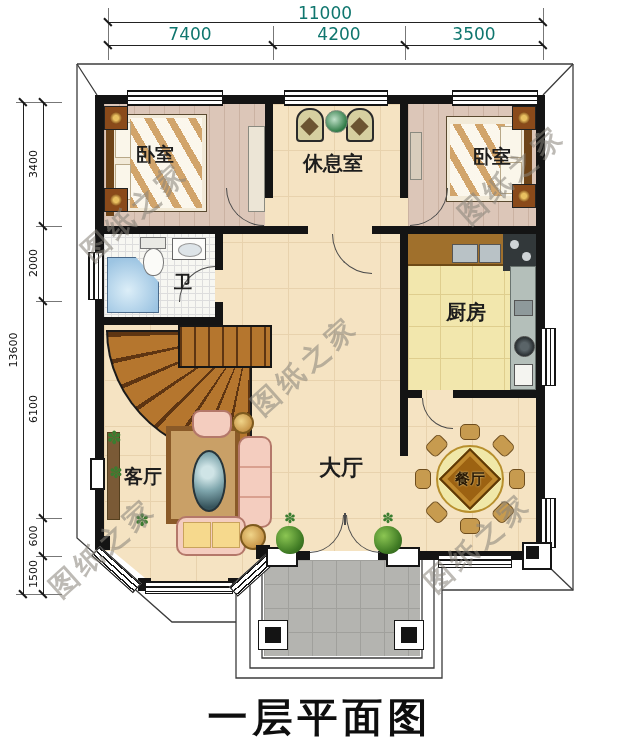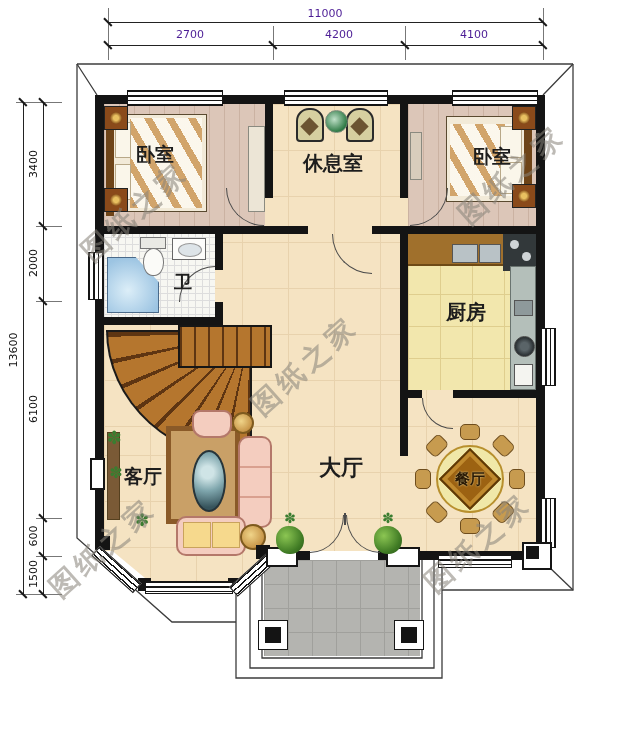--- a/index.html
+++ b/index.html
@@ -8,21 +8,21 @@
   .wall{position:absolute;background:#141414;}
   .lbl{position:absolute;transform:translate(-50%,-50%);font-weight:bold;color:#1d1d1d;white-space:nowrap;}
   .winh{position:absolute;background:#fff;background-image:repeating-linear-gradient(180deg,#151515 0 1.4px,transparent 1.4px 4.4px);border:1.5px solid #151515;box-sizing:border-box;}
   .winv{position:absolute;background:#fff;background-image:repeating-linear-gradient(90deg,#151515 0 1.4px,transparent 1.4px 4.4px);border:1.5px solid #151515;box-sizing:border-box;}
   .whitebox{position:absolute;background:#fff;border:2px solid #151515;box-sizing:border-box;}
   .arc{position:absolute;border:1.4px solid #4a4a4a;box-sizing:border-box;background:transparent;}
   .tick{position:absolute;width:11px;height:1.6px;background:#1a1a1a;transform:translate(-50%,-50%) rotate(45deg);}
   .extv{position:absolute;width:1px;background:#777;}
   .exth{position:absolute;height:1px;background:#777;}
   .dimline{position:absolute;background:#222;}
-  .dimlbl{position:absolute;font-size:11px;color:#4c1d95;transform:translate(-50%,-50%);white-space:nowrap;font-family:"DejaVu Sans",sans-serif;}
+  .dimlbl{position:absolute;font-size:17px;color:#0f766e;transform:translate(-50%,-50%);white-space:nowrap;font-family:"DejaVu Sans",sans-serif;}
   .dimlblv{position:absolute;font-size:11px;color:#111;transform:translate(-50%,-50%) rotate(-90deg);white-space:nowrap;font-family:"DejaVu Sans",sans-serif;}
   .floor-main{background-color:#f5e3c2;background-image:linear-gradient(#e8d2ad 1px,transparent 1px),linear-gradient(90deg,#e8d2ad 1px,transparent 1px);background-size:46px 46px;}
   .floor-bed{background-color:#dcc6b8;background-image:repeating-linear-gradient(90deg,#cbb2a2 0 1px,transparent 1px 15px);}
   .floor-bath{background-color:#f7f7f2;background-image:linear-gradient(#ddd 1px,transparent 1px),linear-gradient(90deg,#ddd 1px,transparent 1px);background-size:7px 7px;}
   .floor-kitchen{background-color:#f2e7ad;background-image:linear-gradient(#dfce8e 1px,transparent 1px),linear-gradient(90deg,#dfce8e 1px,transparent 1px);background-size:32px 32px;}
   .floor-porch{background-color:#b4b4b0;background-image:linear-gradient(#a0a09c 1px,transparent 1px),linear-gradient(90deg,#a0a09c 1px,transparent 1px);background-size:24px 24px;}
   .wm{position:absolute;transform:translate(-50%,-50%) rotate(-42deg);font-size:28px;font-weight:bold;letter-spacing:5px;color:#88837a;opacity:.55;white-space:nowrap;}
   .title{position:absolute;left:0;right:0;top:690px;text-align:center;font-size:40px;font-weight:bold;letter-spacing:5px;color:#0e0e0e;}
   .bush{position:absolute;border-radius:46% 54% 50% 50%;background:radial-gradient(circle at 35% 35%,#8cc653,#3f7a24 65%,#2a5517);}
   .sofa{position:absolute;background:#f4cdbf;border:2px solid #b4786a;box-sizing:border-box;}
@@ -213,23 +213,23 @@
   <div class="extv" style="left:543px;top:8px;height:52px;"></div>
   <div class="dimline" style="left:108px;top:22px;width:436px;height:1px;"></div>
   <div class="dimline" style="left:108px;top:45px;width:436px;height:1px;"></div>
   <div class="tick" style="left:108px;top:22px;"></div>
     <div class="tick" style="left:543px;top:22px;"></div>
   <div class="tick" style="left:108px;top:45px;"></div>
     <div class="tick" style="left:273px;top:45px;"></div>
   <div class="tick" style="left:405px;top:45px;"></div>
     <div class="tick" style="left:543px;top:45px;"></div>
   <div class="dimlbl" style="left:325px;top:13px;">11000</div>
-  <div class="dimlbl" style="left:190px;top:34px;">2700</div>
+  <div class="dimlbl" style="left:190px;top:34px;">7400</div>
   <div class="dimlbl" style="left:339px;top:34px;">4200</div>
-  <div class="dimlbl" style="left:474px;top:34px;">4100</div>
+  <div class="dimlbl" style="left:474px;top:34px;">3500</div>
 
   <div class="exth" style="left:16px;top:102px;width:46px;"></div>
   <div class="exth" style="left:36px;top:226px;width:26px;"></div>
   <div class="exth" style="left:36px;top:301px;width:26px;"></div>
   <div class="exth" style="left:36px;top:518px;width:26px;"></div>
   <div class="exth" style="left:36px;top:556px;width:26px;"></div>
   <div class="exth" style="left:16px;top:594px;width:46px;"></div>
   <div class="dimline" style="left:23px;top:102px;width:1px;height:492px;"></div>
   <div class="dimline" style="left:43px;top:102px;width:1px;height:492px;"></div>
   <div class="tick" style="left:23px;top:102px;"></div>
@@ -246,14 +246,15 @@
   <div class="dimlblv" style="left:33px;top:409px;">6100</div>
   <div class="dimlblv" style="left:33px;top:536px;">600</div>
   <div class="dimlblv" style="left:33px;top:574px;">1500</div>
 
   <div class="wm" style="left:135px;top:212px;">图纸之家</div>
   <div class="wm" style="left:512px;top:175px;">图纸之家</div>
   <div class="wm" style="left:305px;top:366px;">图纸之家</div>
   <div class="wm" style="left:103px;top:548px;">图纸之家</div>
   <div class="wm" style="left:478px;top:543px;">图纸之家</div>
 
+  <div class="title">一层平面图</div>
 
 </div>
 
 </body></html>

